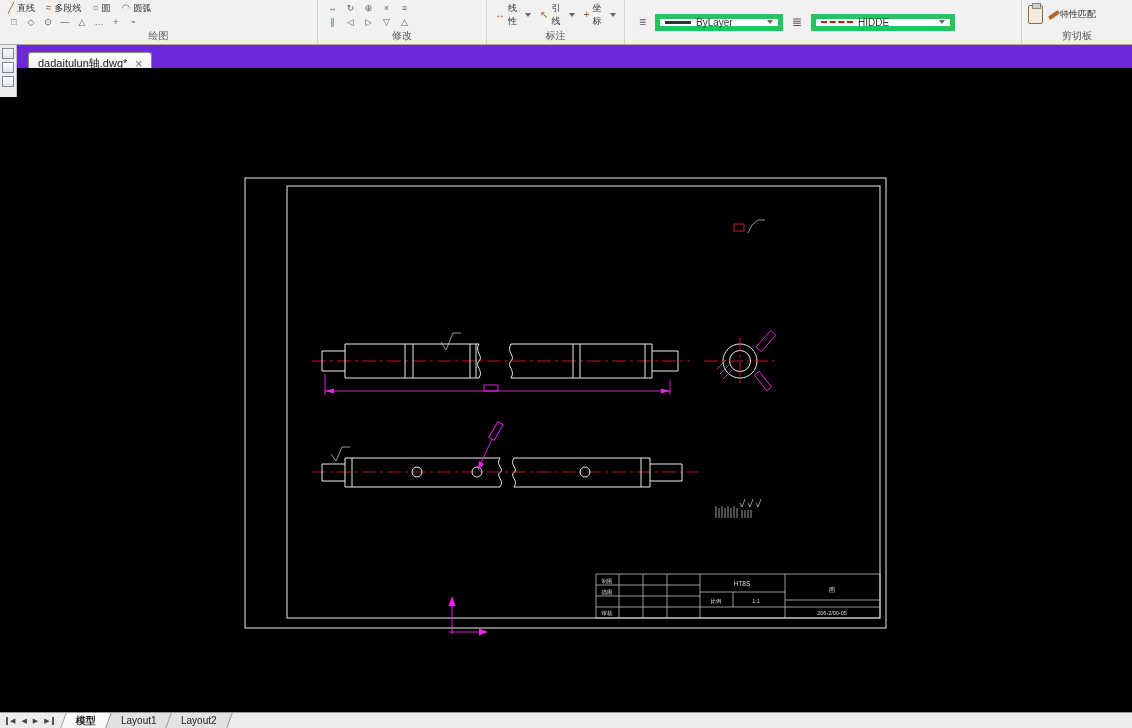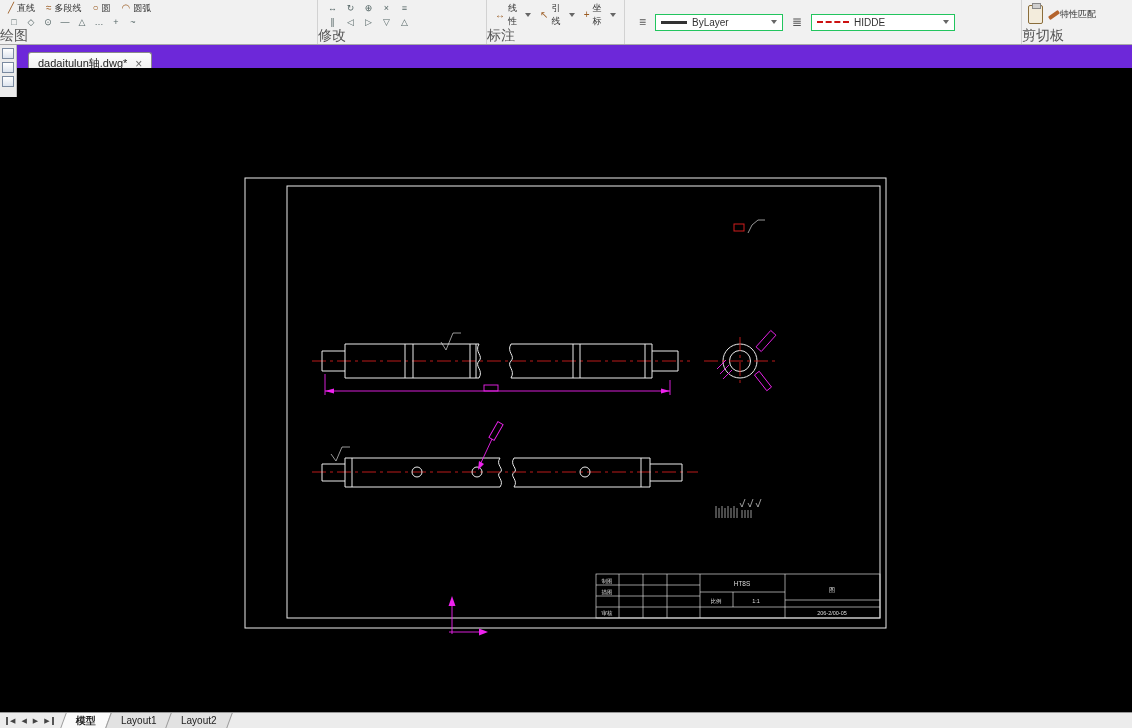--- a/index.html
+++ b/index.html
@@ -6,30 +6,30 @@
   html,body{width:1132px;height:728px;overflow:hidden;background:#000;
     font-family:"Liberation Sans",sans-serif;-webkit-user-select:none;user-select:none}
   .app{position:relative;width:1132px;height:728px}
 
   
   .ribbon{position:absolute;top:0;left:0;width:1132px;height:45px;background:#f1f1f1;
     border-bottom:1px solid #a8a8a8;display:flex}
   .rpanel{height:100%;border-right:1px solid #d2d2d2;display:flex;flex-direction:column;overflow:hidden}
   .rtools{flex:1;display:flex;align-items:center;padding:1px 6px;gap:5px}
   .rtools.vert{flex-direction:column;align-items:flex-start;justify-content:center;gap:1px;padding:0 6px}
-  .rlabel{height:15px;font-size:14px;color:#555;text-align:left;line-height:13px}
+  .rlabel{height:15px;font-size:10px;color:#555;text-align:center;line-height:13px}
   .toolrow{display:flex;align-items:center;gap:7px}
   .toolbtn{display:inline-flex;align-items:center;gap:3px;font-size:9px;color:#333;padding:0 2px;cursor:default}
   .toolbtn .g{font-size:10px;color:#9a5a20;line-height:10px}
   .icongrid{display:grid;gap:1px}
   .g4{grid-template-columns:repeat(4,16px);grid-auto-rows:12px}
   .g5{grid-template-columns:repeat(5,17px);grid-auto-rows:13px}
   .icell{display:flex;align-items:center;justify-content:center;font-size:9px;color:#566;border-radius:2px}
   .caret{width:0;height:0;border-left:3px solid transparent;border-right:3px solid transparent;border-top:4px solid #666}
-  .dropbox{display:inline-flex;align-items:center;gap:5px;background:#fff;border:1px solid #22c55e;
+  .dropbox{display:inline-flex;align-items:center;gap:5px;background:#fff;border:5px solid #22c55e;
     height:17px;padding:0 5px;font-size:10px;color:#333}
   .lw-sample{width:26px;border-top:3px solid #333}
   .lt-sample{width:32px;border-top:2px dashed #cc1111}
   .menu-glyph{font-size:12px;color:#555}
   .paste-icon{width:15px;height:19px;border:1px solid #8a6d3b;background:#f3ecdc;position:relative;border-radius:2px}
   .paste-icon::before{content:"";position:absolute;top:-3px;left:3px;width:7px;height:4px;background:#cfcfcf;border:1px solid #888}
   .brush-icon{width:12px;height:4px;background:#b4642d;transform:rotate(-35deg);border-radius:1px}
   .matchbtn{display:inline-flex;align-items:center;font-size:9px;color:#333}
 
   

